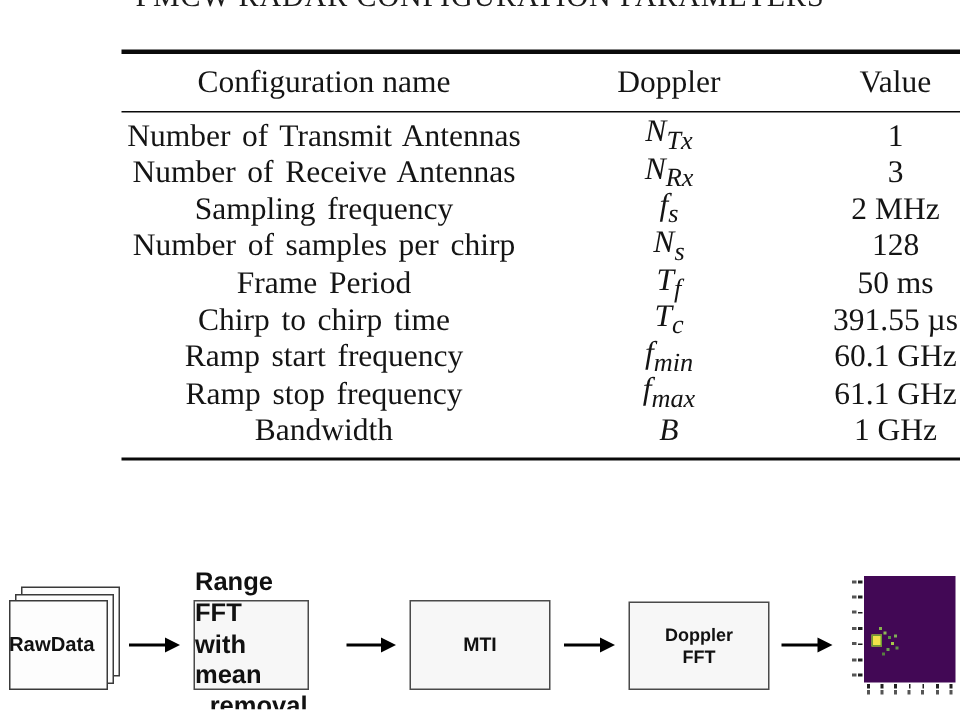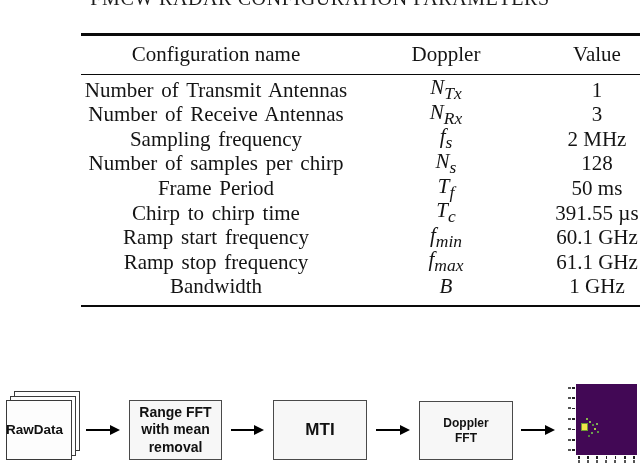--- a/index.html
+++ b/index.html
@@ -120,29 +120,29 @@
     <div class="sheet" style="left:14px;top:391px;"></div>
     <div class="sheet" style="left:10px;top:395.5px;"></div>
     <div class="sheet" style="left:6px;top:400px;"></div>
     <div class="rawtext" style="left:6px;top:400px;width:66px;height:60px;">
         <div>Raw</div>
         <div>Data</div>
       </div>
 
     <div class="arrow" style="left:86px;top:429px;width:25px;"></div>
 
-    <div class="block" style="left:129px;top:400px;width:93px;height:60px;font-size:14px;">
+    <div class="block" style="left:129px;top:400px;width:77px;height:60px;font-size:17px;align-items:flex-end;">
         <div>Range FFT</div>
         <div>with mean</div>
         <div>removal</div>
       </div>
 
     <div class="arrow" style="left:231px;top:429px;width:24px;"></div>
 
-    <div class="block" style="left:273px;top:400px;width:94px;height:60px;font-size:17px;">
+    <div class="block" style="left:273px;top:400px;width:94px;height:60px;font-size:13px;">
         <div>MTI</div>
       </div>
 
     <div class="arrow" style="left:376px;top:429px;width:25px;"></div>
 
     <div class="block" style="left:419px;top:401px;width:94px;height:59px;font-size:12px;">
         <div>Doppler</div>
         <div>FFT</div>
       </div>
 

